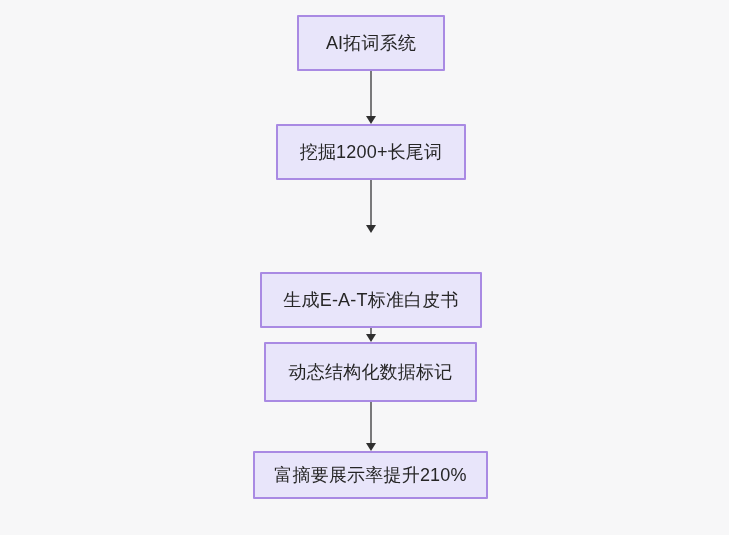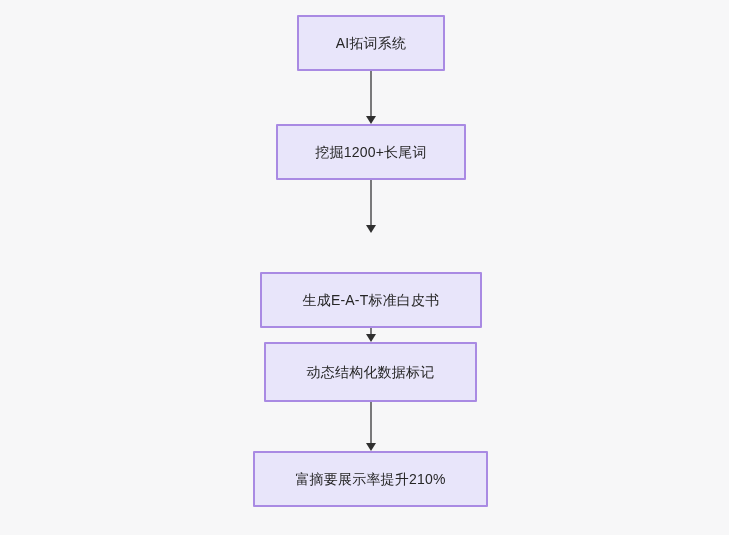--- a/index.html
+++ b/index.html
@@ -21,21 +21,21 @@
   .node {
     position: absolute;
     box-sizing: border-box;
     background: #e8e5fa;
     border: 2px solid #a98ae3;
     border-radius: 1px;
     display: flex;
     align-items: center;
     justify-content: center;
     color: #262626;
-    font-size: 14px;
+    font-size: 18px;
     line-height: 1;
     letter-spacing: 0.2px;
     white-space: nowrap;
     user-select: none;
   }
   .node-label {
     display: block;
     padding: 0 2px;
   }
   .edge {
@@ -92,17 +92,17 @@
   </div>
 
   <div class="node" style="left:260px; top:233px; width:222px; height:56px;margin-top:39px;">
     <span class="node-label">生成E-A-T标准白皮书</span>
   </div>
 
   <div class="node" style="left:264px; top:342px; width:213px; height:60px;">
     <span class="node-label">动态结构化数据标记</span>
   </div>
 
-  <div class="node" style="left:253px; top:451px; width:235px; height:56px;align-items:center;">
+  <div class="node" style="left:253px; top:451px; width:235px; height:48px;align-items:center;">
     <span class="node-label">富摘要展示率提升210%</span>
   </div>
 
 </div>
 
 </body></html>

